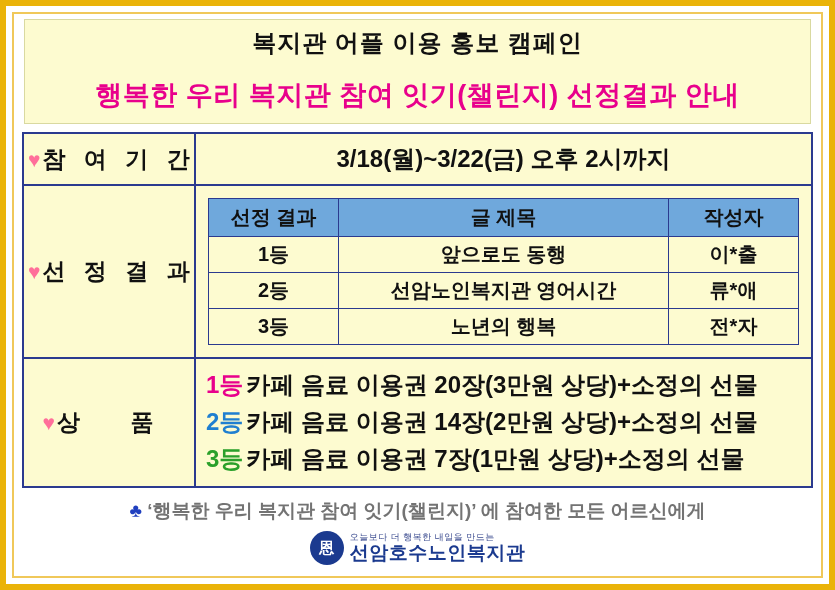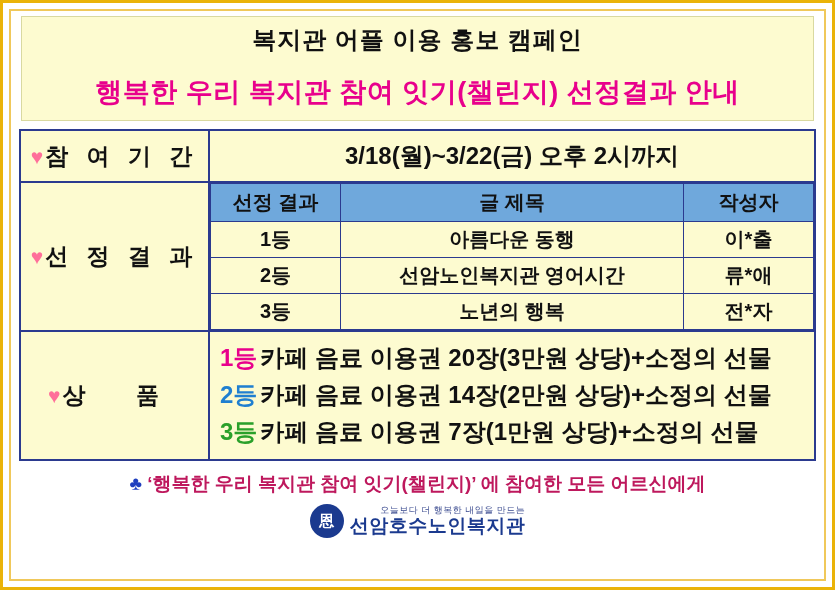--- a/index.html
+++ b/index.html
@@ -7,21 +7,21 @@
   body {
     width: 835px; height: 590px;
     font-family: "Liberation Sans", sans-serif;
     background: #ffffff;
     overflow: hidden;
   }
   .poster {
     position: relative;
     width: 835px; height: 590px;
     background: #ffffff;
-    border: 3px solid #eab308;
+    border: 6px solid #eab308;
     padding: 6px;
   }
   .inner {
     width: 100%; height: 100%;
     border: 2px solid #f0c85a;
     padding: 5px 8px 4px 8px;
     display: flex;
     flex-direction: column;
   }
 
@@ -53,21 +53,21 @@
   table.main {
     width: 100%;
     border-collapse: collapse;
     table-layout: fixed;
   }
   table.main > tbody > tr > td {
     border: 2px solid #2b3a8f;
     vertical-align: middle;
   }
   .lbl {
-    width: 189px;
+    width: 172px;
     background: #fdfbd0;
     text-align: center;
     font-size: 23px;
     font-weight: bold;
     color: #111111;
     padding: 6px 4px;
     white-space: nowrap;
   }
   .lbl .heart { color: #ff6f9a; font-size: 21px; margin-right: 2px; }
   .spread { letter-spacing: 6px; }
@@ -77,21 +77,21 @@
     background: #fdfbd0;
     text-align: center;
     font-size: 24px;
     font-weight: bold;
     color: #111111;
     padding: 9px 0;
   }
 
   .cell-plain {
     background: #fdfbd0;
-    padding: 0;
+    padding: 12px;
   }
 
   
   table.result {
     width: 100%;
     border-collapse: collapse;
     table-layout: fixed;
   }
   table.result th, table.result td {
     border: 1px solid #2b3a8f;
@@ -131,42 +131,42 @@
   
   .note {
     margin-top: 9px;
     text-align: center;
     color: #1f3fbf;
     font-weight: bold;
     font-size: 19px;
     line-height: 1.5;
   }
   .note .club { color: #1f3fbf; }
-  .note .quoted { color: #be185d; }
+  .note .quoted { color: #737373; }
   .smiley { color: #1f3fbf; }
 
   
   .logo-wrap {
     margin-top: 6px;
     display: flex;
     align-items: center;
     justify-content: center;
     gap: 6px;
   }
   .logo-mark {
     width: 34px; height: 34px;
     border-radius: 50%;
     background: #1b3a8f;
     color: #ffffff;
     font-size: 15px;
     font-weight: bold;
     display: flex; align-items: center; justify-content: center;
     flex-shrink: 0;
   }
-  .logo-text { text-align: right; line-height: 1.05; }
+  .logo-text { text-align: left; line-height: 1.05; }
   .logo-small {
     font-size: 9px;
     color: #3a4a8f;
     letter-spacing: 0.5px;
   }
   .logo-main {
     font-size: 19px;
     font-weight: bold;
     color: #1b3a8f;
     letter-spacing: 0.5px;
@@ -202,21 +202,21 @@
               <thead>
                 <tr>
                   <th class="col-rank">선정 결과</th>
                   <th>글 제목</th>
                   <th class="col-author">작성자</th>
                 </tr>
               </thead>
               <tbody>
                 <tr>
                   <td>1등</td>
-                  <td>아름다운  동행</td>
+                  <td>앞으로도  동행</td>
                   <td>이*출</td>
                 </tr>
                 <tr>
                   <td>2등</td>
                   <td>선암노인복지관  영어시간</td>
                   <td>류*애</td>
                 </tr>
                 <tr>
                   <td>3등</td>
                   <td>노년의  행복</td>

